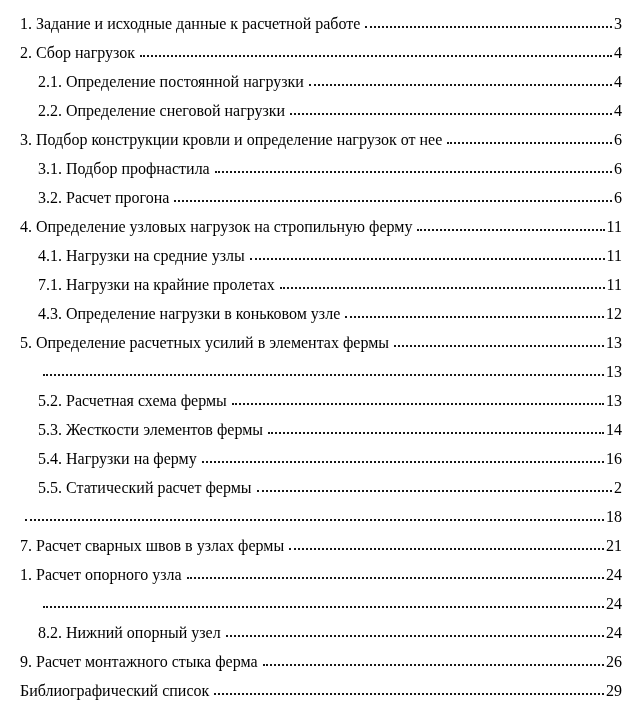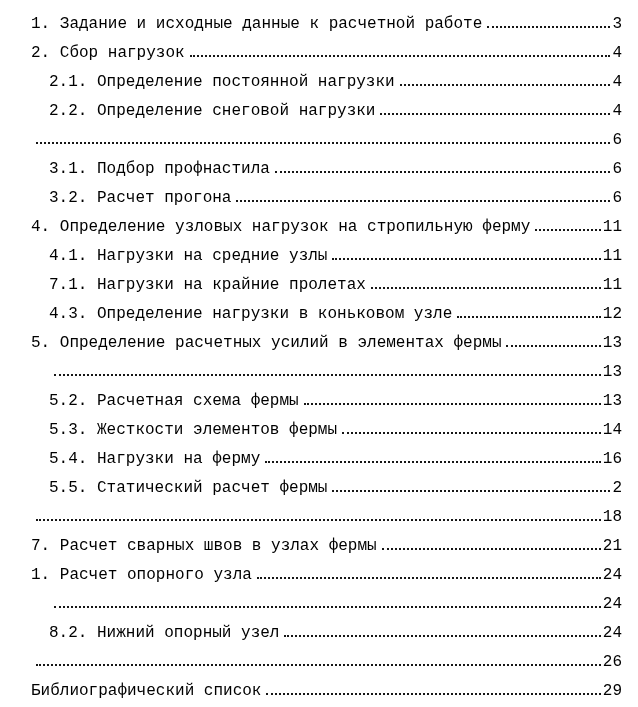--- a/index.html
+++ b/index.html
@@ -9,23 +9,22 @@
   }
   body {
     width: 638px;
     height: 707px;
     overflow: hidden;
     font-family: "Liberation Serif", "DejaVu Serif", serif;
     font-size: 16px;
     color: #000000;
   }
   .toc {
-    padding: 6px 16px 0 31px;
+    padding: 6px 16px 0 20px;
     box-sizing: border-box;
-    font-family: Liberation Mono, monospace;
   }
   .toc-row {
     display: flex;
     align-items: flex-end;
     height: 29px;
     box-sizing: border-box;
     padding-bottom: 2px;
   }
   .toc-row.lvl2 {
     padding-left: 18px;
@@ -69,20 +68,21 @@
     <span class="page">4</span>
   </div>
 
   <div class="toc-row lvl2">
     <span class="label">2.2. Определение снеговой нагрузки</span>
     <span class="leader"></span>
     <span class="page">4</span>
   </div>
 
   <div class="toc-row lvl1">
+    <span class="label">3. Подбор конструкции кровли и определение нагрузок от нее</span>
     <span class="leader"></span>
     <span class="page">6</span>
   </div>
 
   <div class="toc-row lvl2">
     <span class="label">3.1. Подбор профнастила</span>
     <span class="leader"></span>
     <span class="page">6</span>
   </div>
 
@@ -173,20 +173,21 @@
     <span class="page">24</span>
   </div>
 
   <div class="toc-row lvl2">
     <span class="label">8.2. Нижний опорный узел</span>
     <span class="leader"></span>
     <span class="page">24</span>
   </div>
 
   <div class="toc-row lvl1">
+    <span class="label">9. Расчет монтажного стыка ферма</span>
     <span class="leader"></span>
     <span class="page">26</span>
   </div>
 
   <div class="toc-row lvl1">
     <span class="label">Библиографический список</span>
     <span class="leader"></span>
     <span class="page">29</span>
   </div>
 

